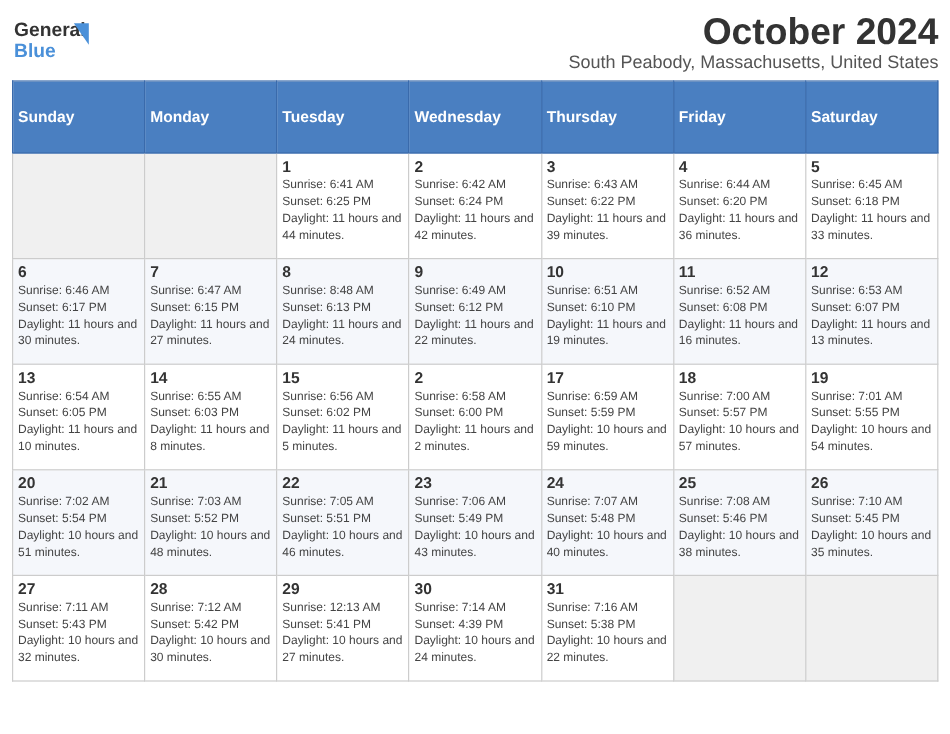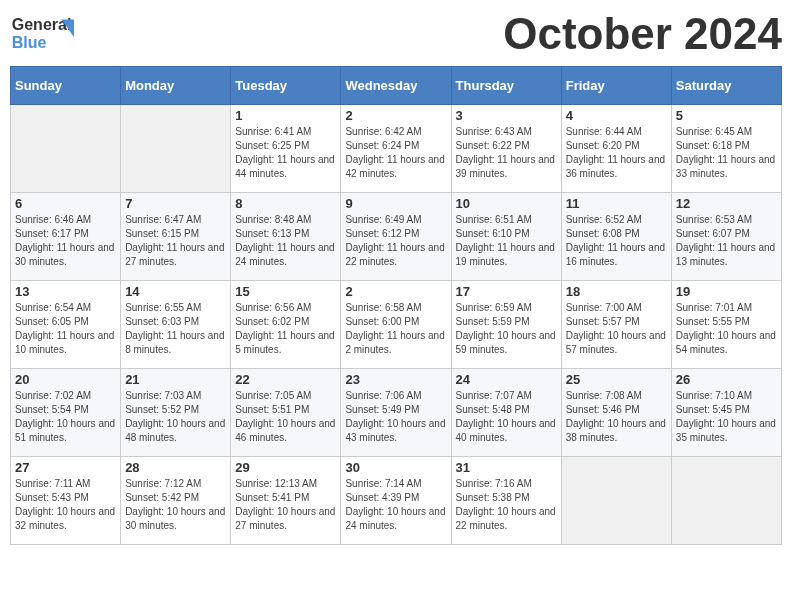--- a/index.html
+++ b/index.html
@@ -17,40 +17,40 @@
     .header {
       display: flex;
       justify-content: space-between;
       align-items: flex-start;
       margin-bottom: 6px;
     }
     .title-block {
       text-align: right;
     }
     .month-title {
-      font-size: 44px;
+      font-size: 31px;
       font-weight: bold;
       color: #333;
       line-height: 1.1;
     }
     .location-title {
       font-size: 15px;
       color: #555;
     }
     .calendar {
       width: 100%;
       border-collapse: collapse;
       table-layout: fixed;
     }
     .calendar th {
       background: #4a7fc1;
       color: #fff;
       font-size: 13px;
       font-weight: bold;
-      padding: 11px 4px;
+      padding: 22px 4px;
       text-align: left;
       border: 1px solid #3a6aab;
     }
     .calendar td {
       border: 1px solid #ccc;
       vertical-align: top;
       padding: 3px 4px;
       font-size: 10.5px;
       color: #333;
       height: 88px;
@@ -92,20 +92,21 @@
     <div class="logo-area">
       <svg class="logo-svg" viewBox="0 0 90 55">
         <text x="2" y="22" font-family="Arial" font-size="18" font-weight="bold" fill="#333">General</text>
         <text x="2" y="42" font-family="Arial" font-size="18" font-weight="bold" fill="#4a90d9">Blue</text>
 
         <polygon points="58,10 72,10 72,30" fill="#4a90d9"></polygon>
       </svg>
     </div>
     <div class="title-block">
       <div class="month-title">October 2024</div>
+      <div class="location-title">South Peabody, Massachusetts, United States</div>
     </div>
   </div>
 
   <table class="calendar">
     <thead>
       <tr>
 
       <th>Sunday</th>
           <th>Monday</th>
           <th>Tuesday</th>

